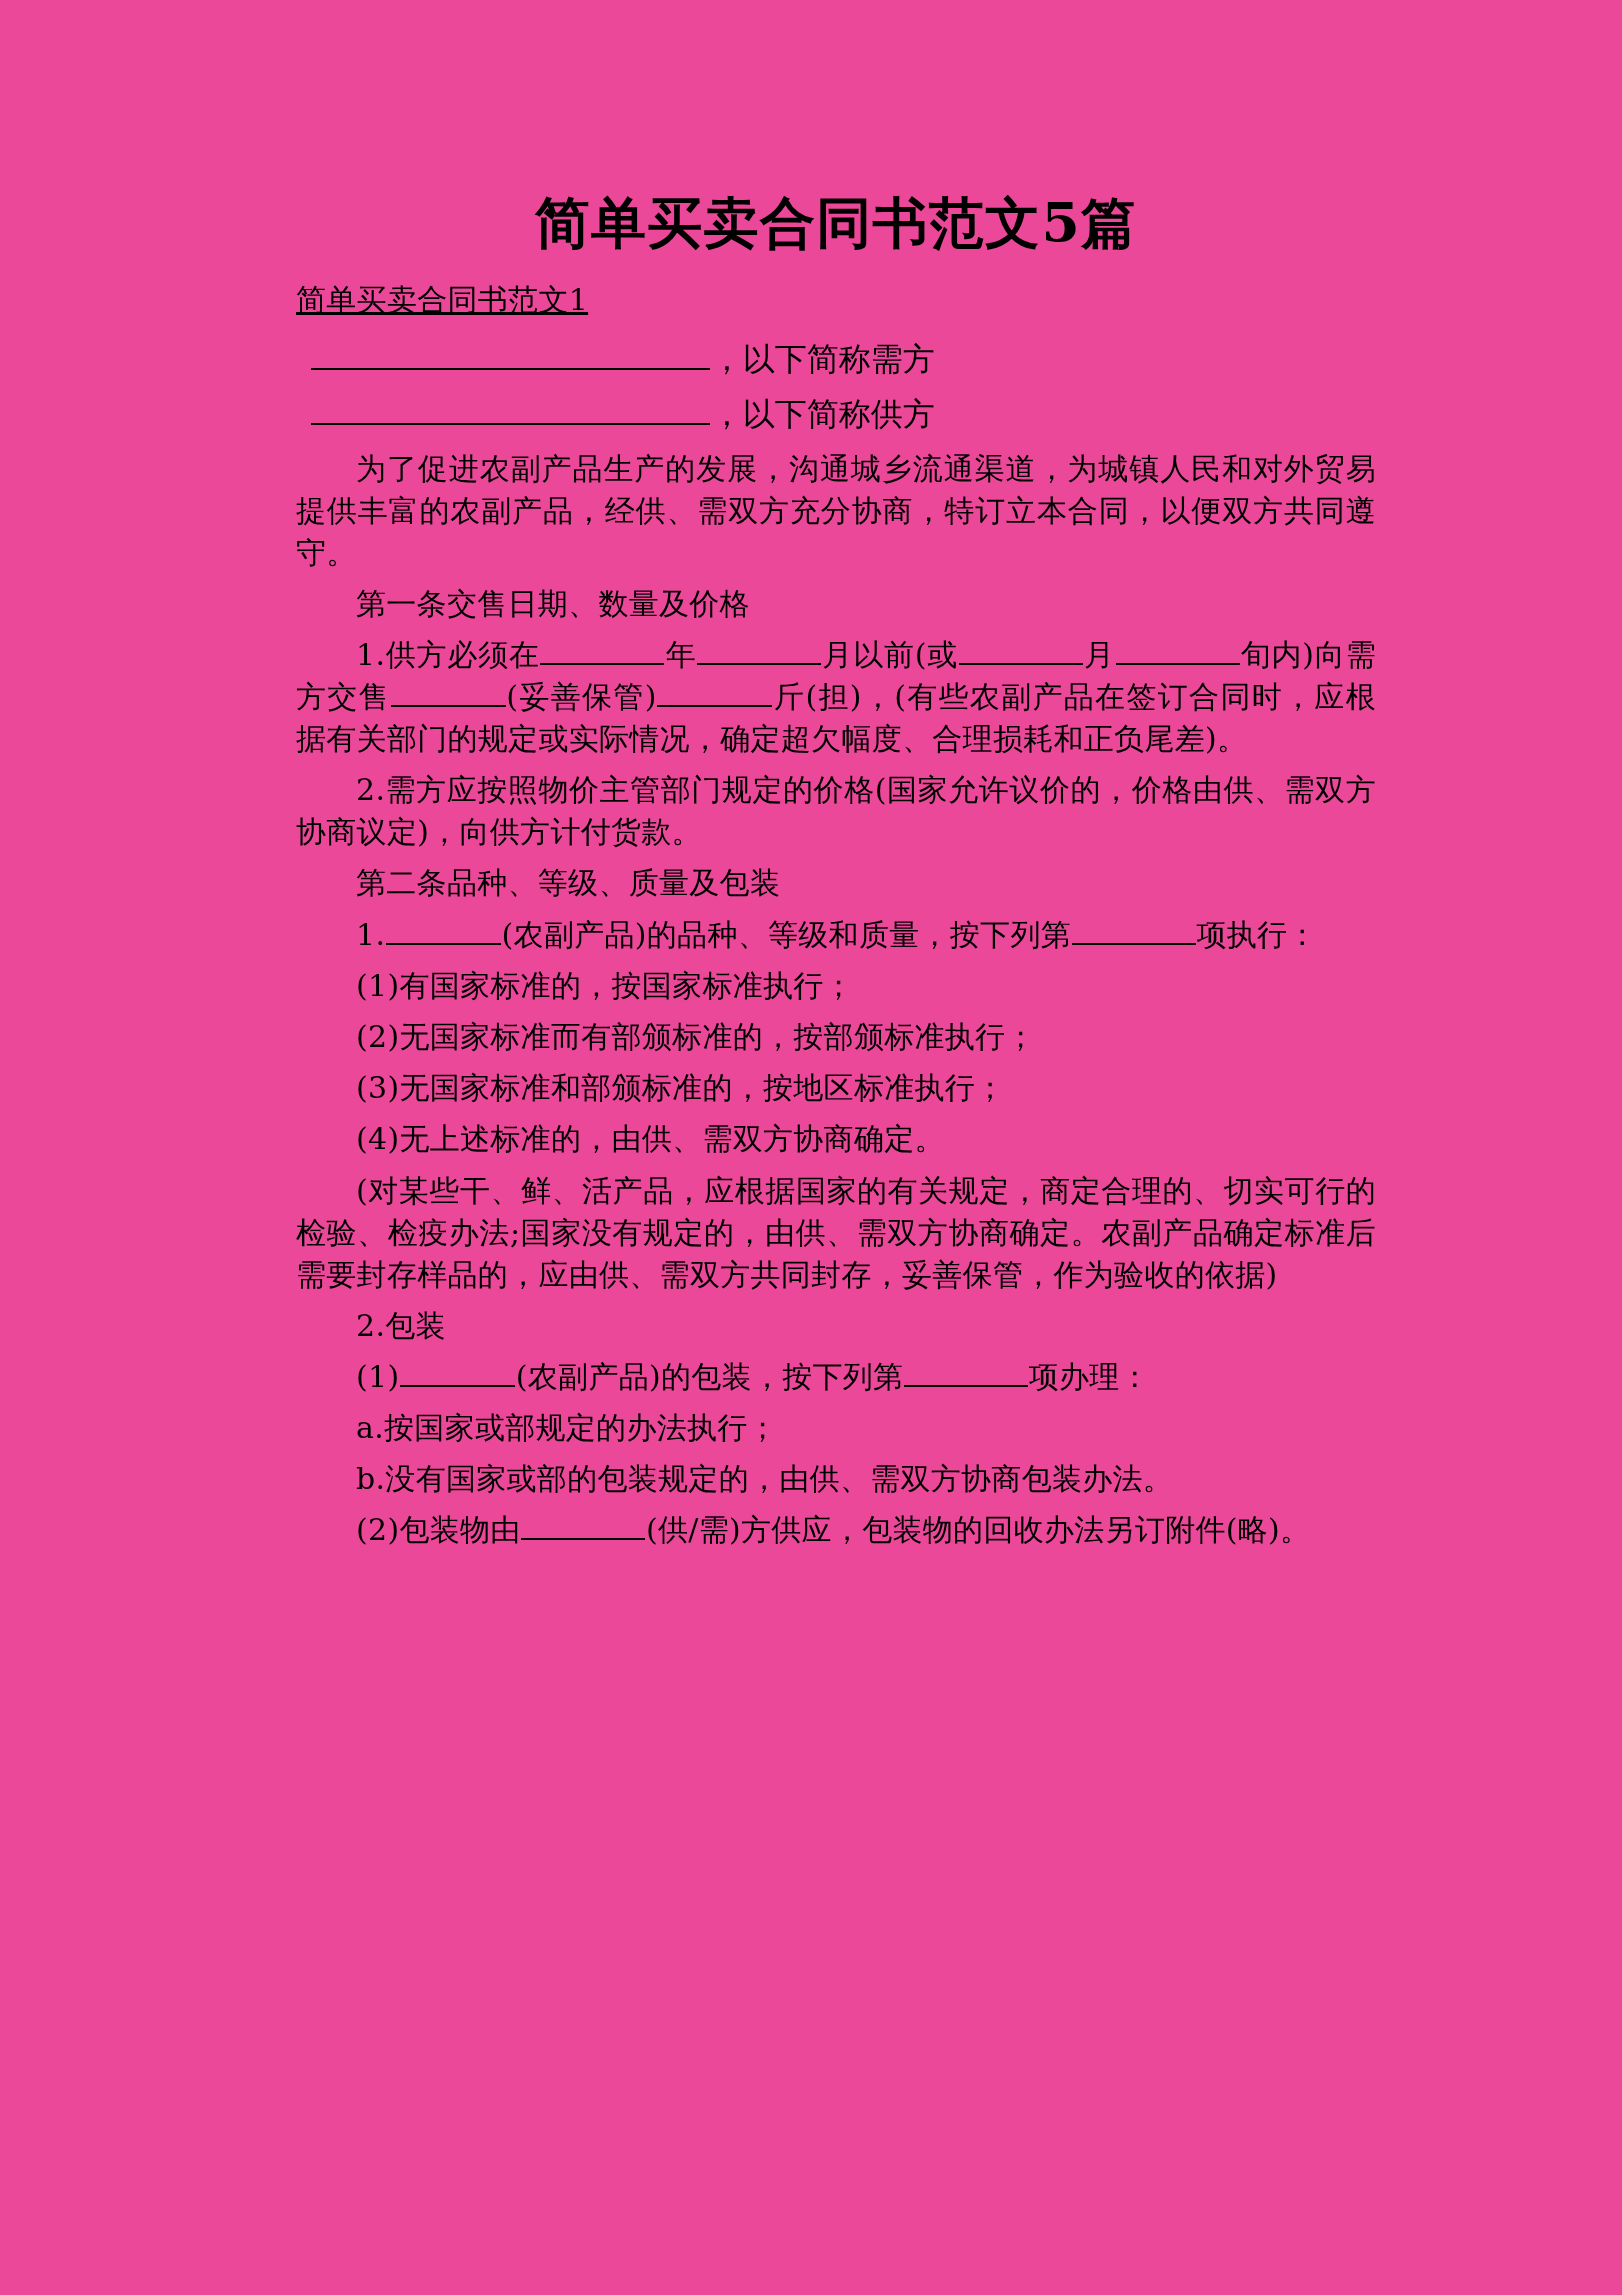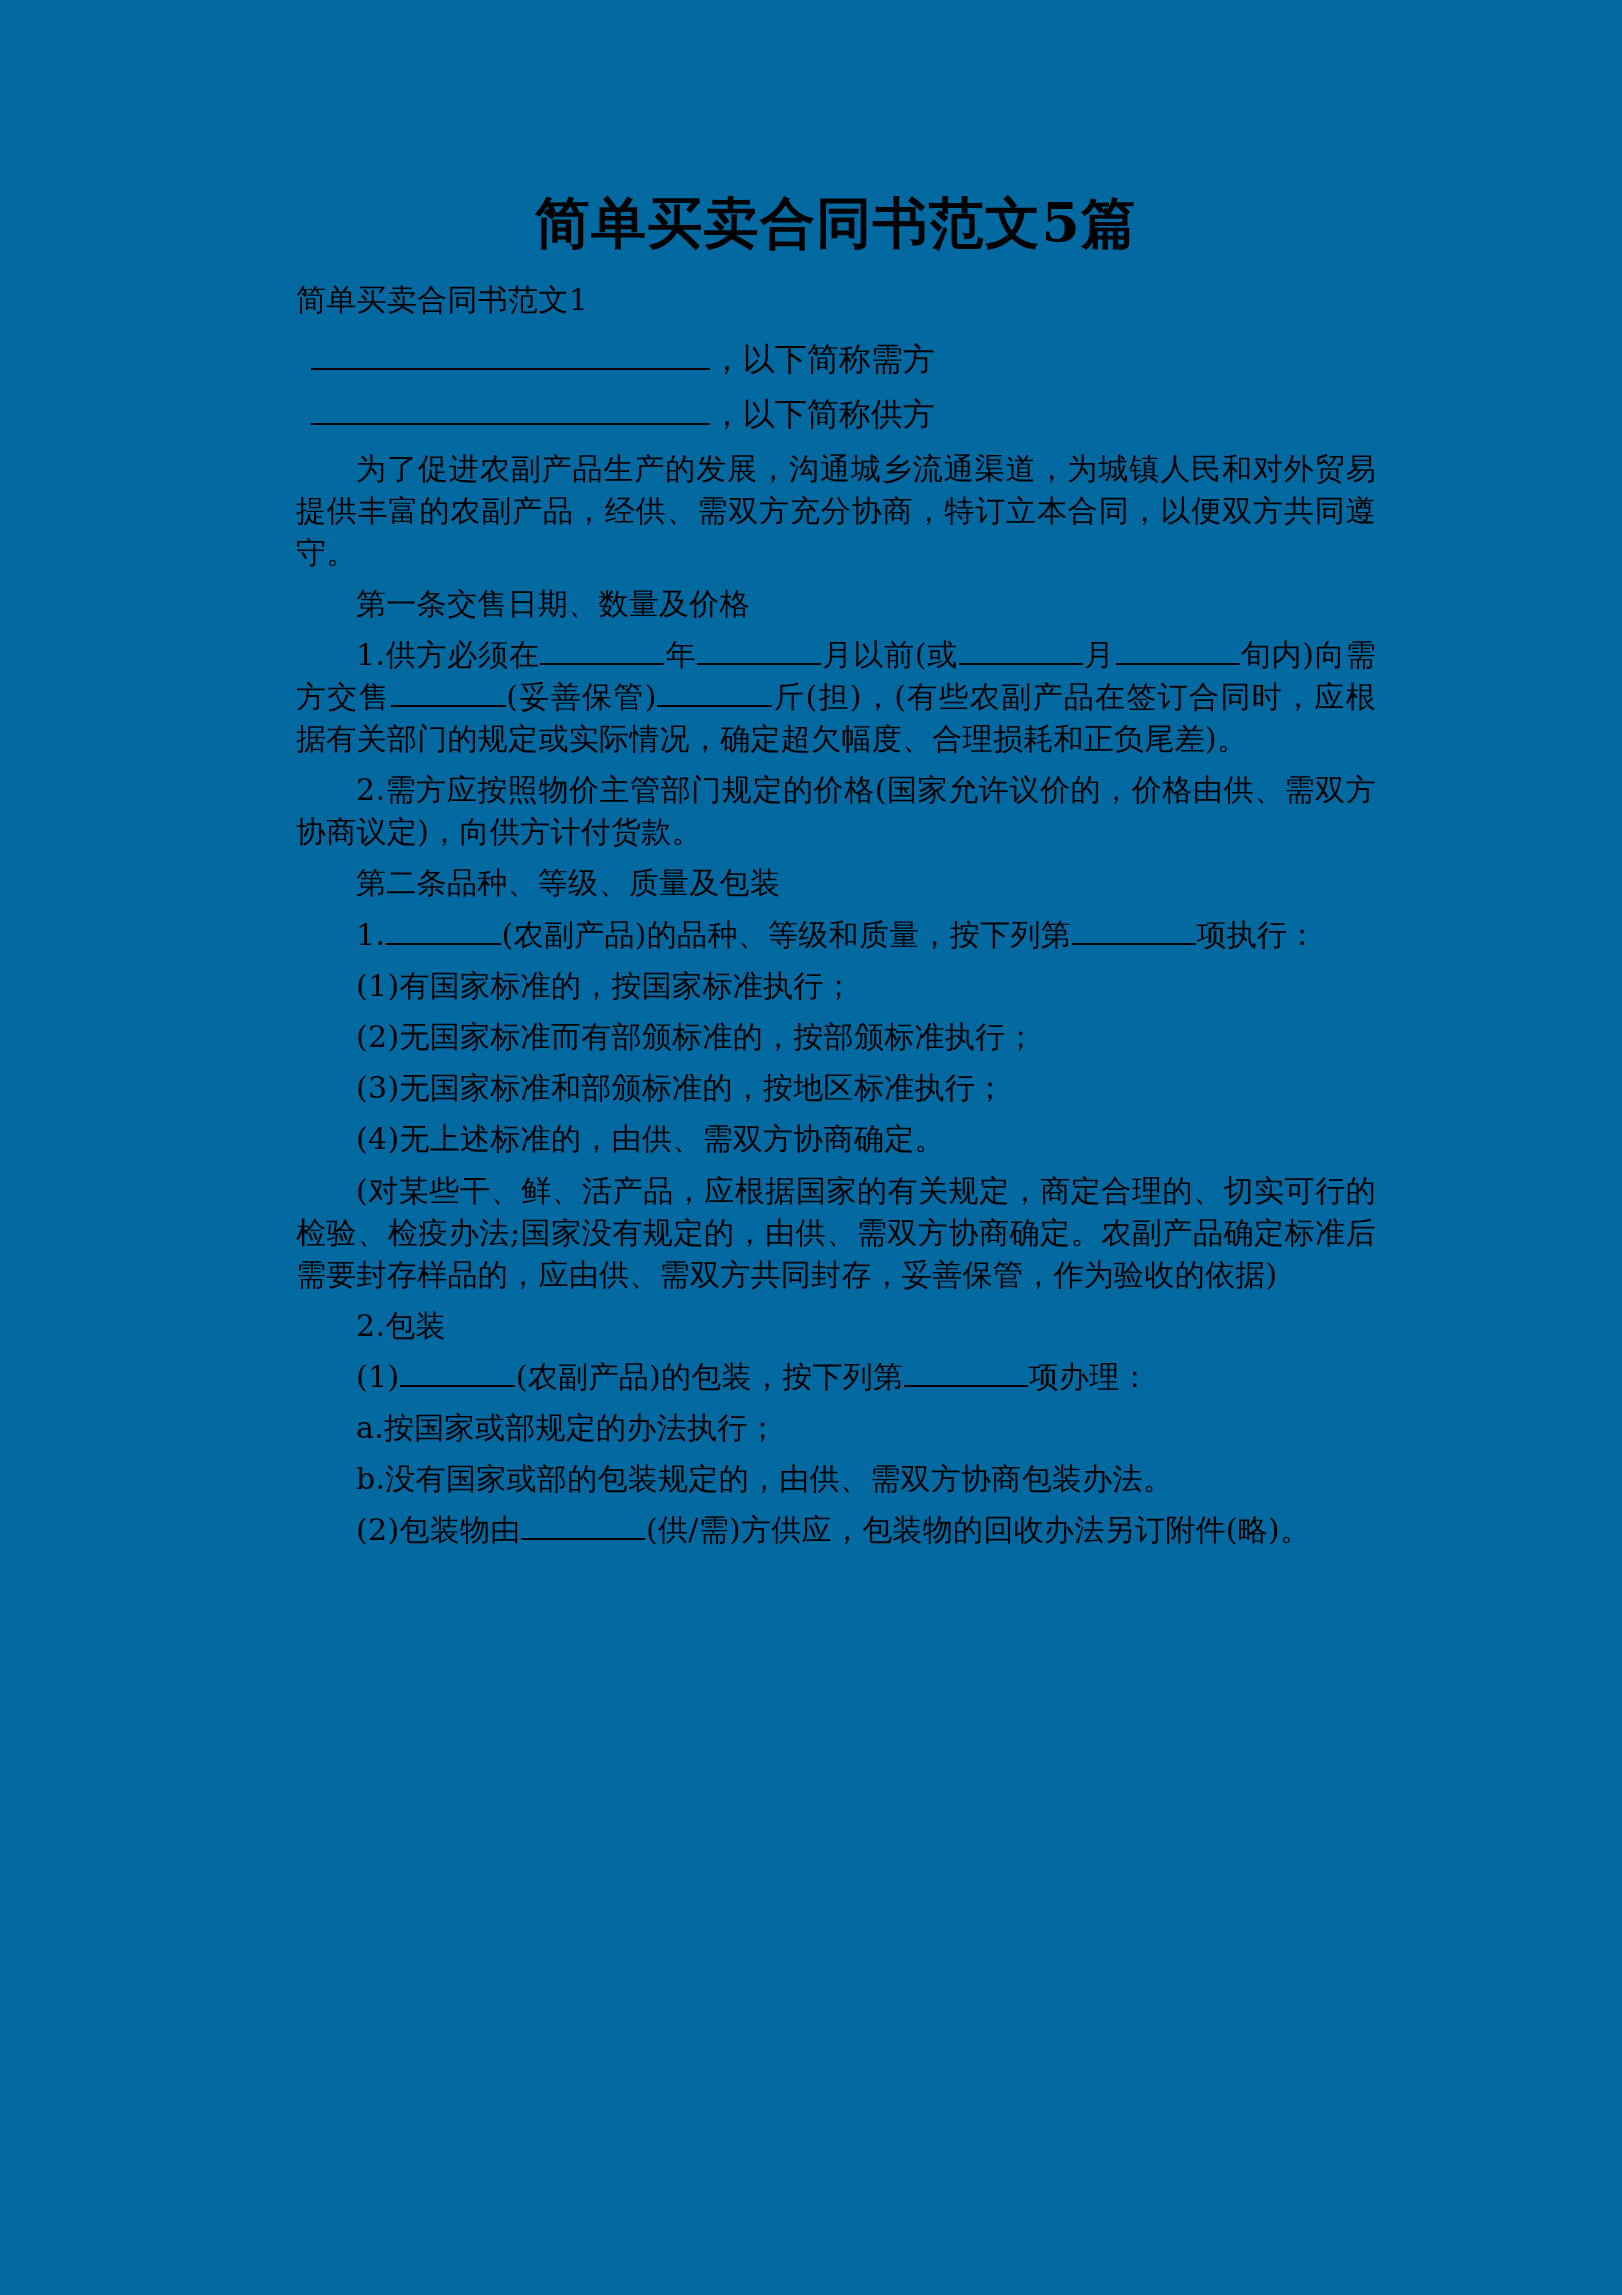--- a/index.html
+++ b/index.html
@@ -4,21 +4,21 @@
 <style>
   html, body {
     margin: 0;
     padding: 0;
     background: #ffffff;
   }
   .page {
     position: relative;
     width: 1623px;
     height: 2295px;
-    background: #0369a1;
+    background: #ec4899;
     margin: 0 auto;
     overflow: hidden;
     font-family: "DejaVu Serif", "Liberation Serif", serif;
     color: #000000;
   }
   .content {
     position: absolute;
     left: 296px;
     top: 169px;
     width: 1080px;
@@ -39,20 +39,21 @@
     margin: 0 0 9.2px 0;
     text-align: justify;
     text-justify: inter-character;
     letter-spacing: 0.3px;
   }
   .para.indent {
     text-indent: 60px;
   }
   .para.noindent {
     text-indent: 0;
+    text-decoration: underline;
   }
   
   .blank {
     display: inline-block;
     border-bottom: 2px solid #000;
     vertical-align: baseline;
     height: 27.5px;
     margin: 0 0.7px;
   }
   .blank.w-xl  { width: 399px; }

